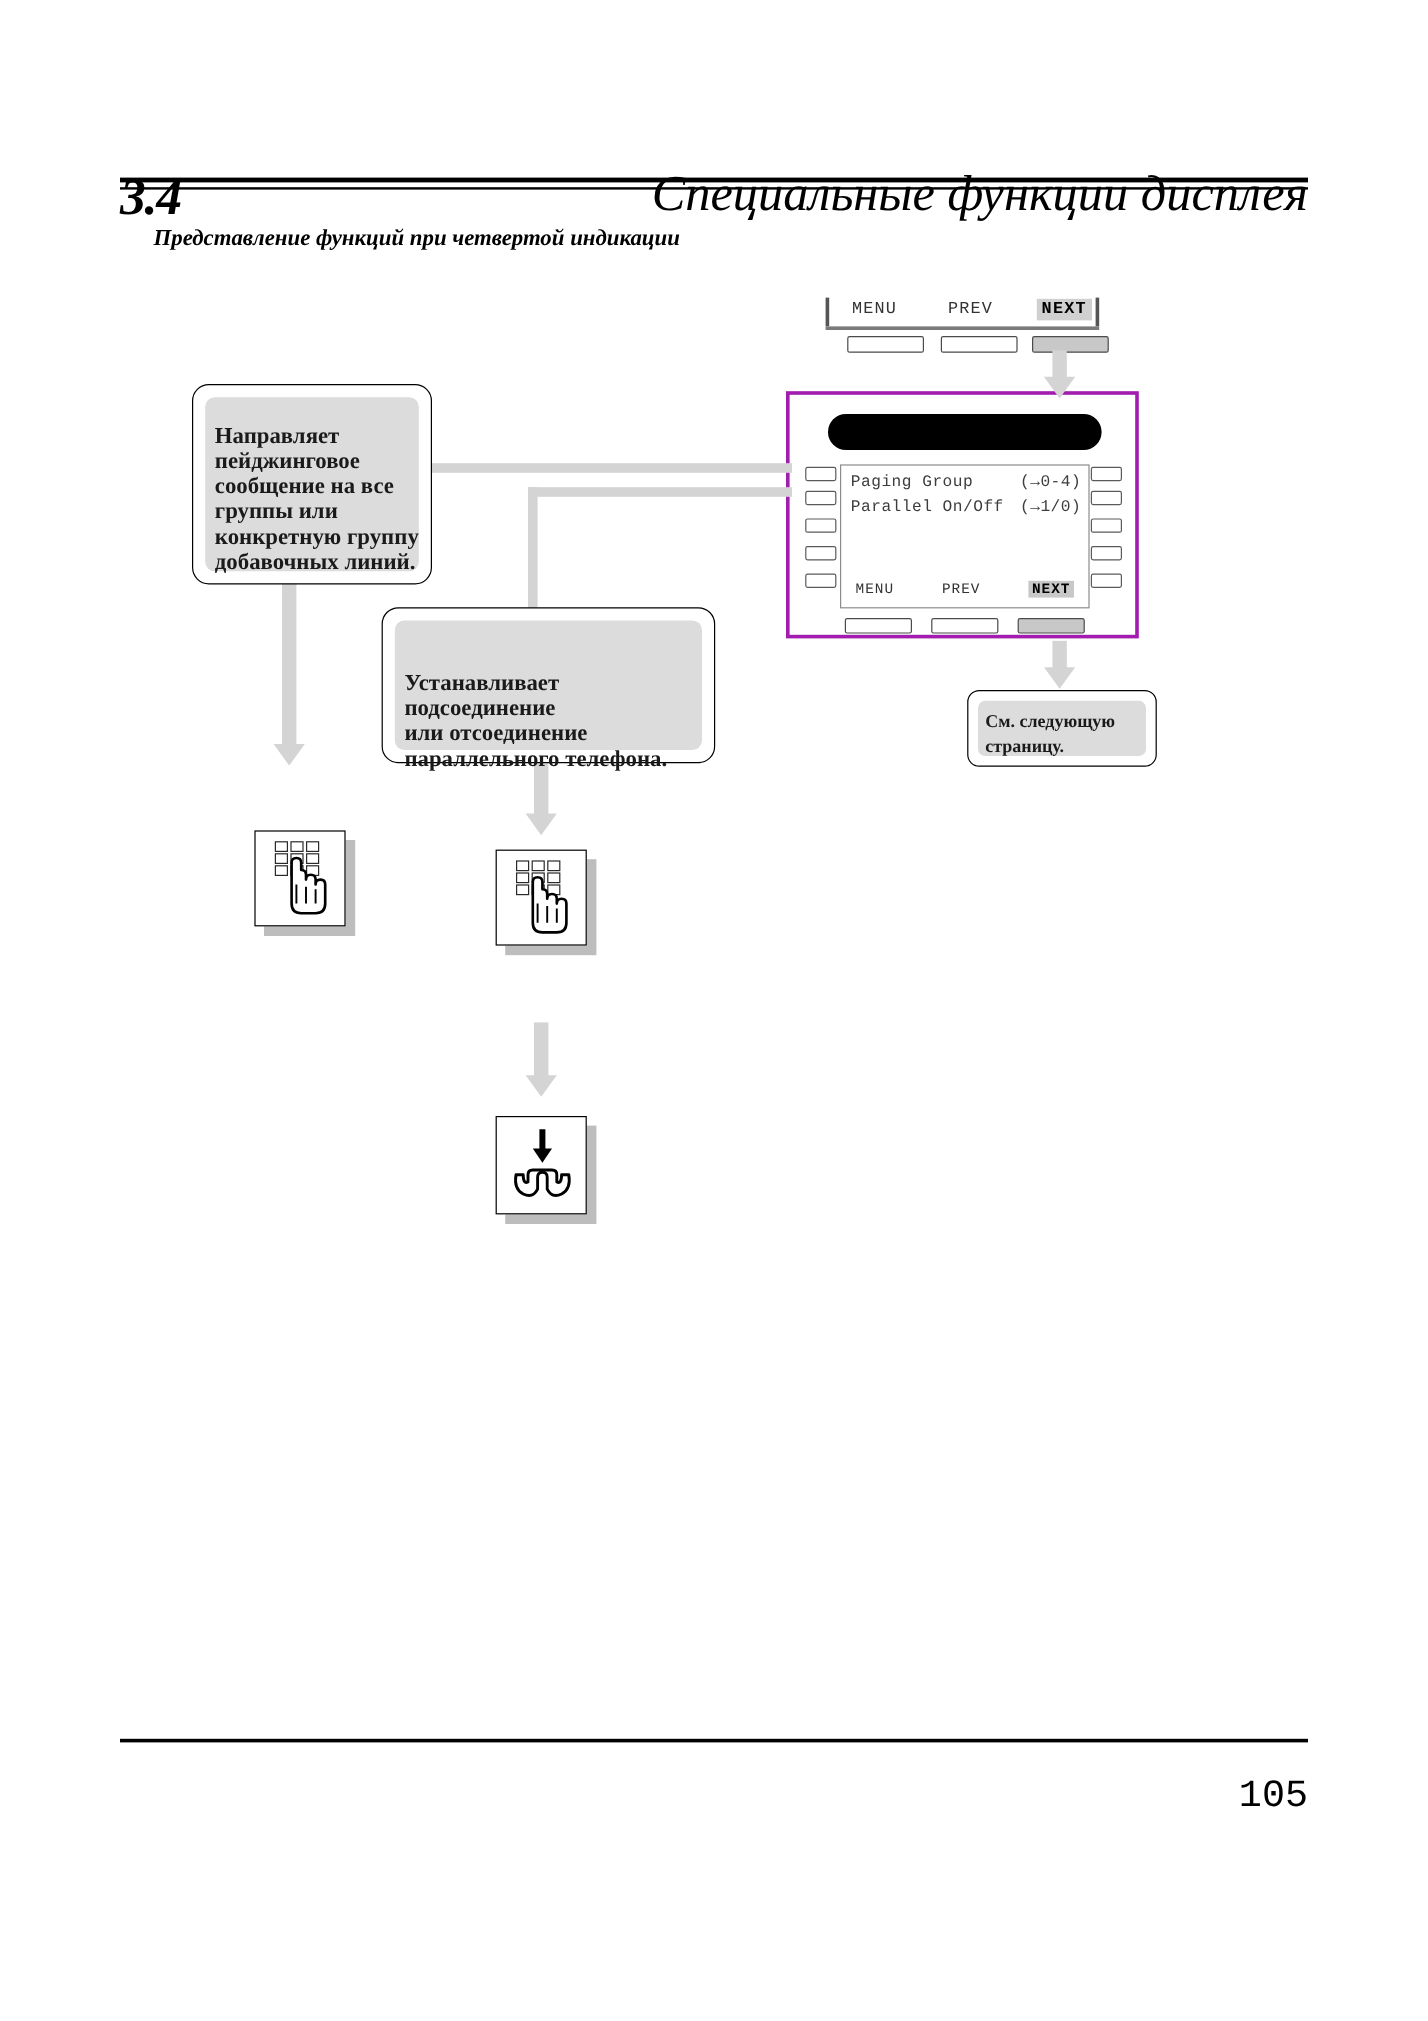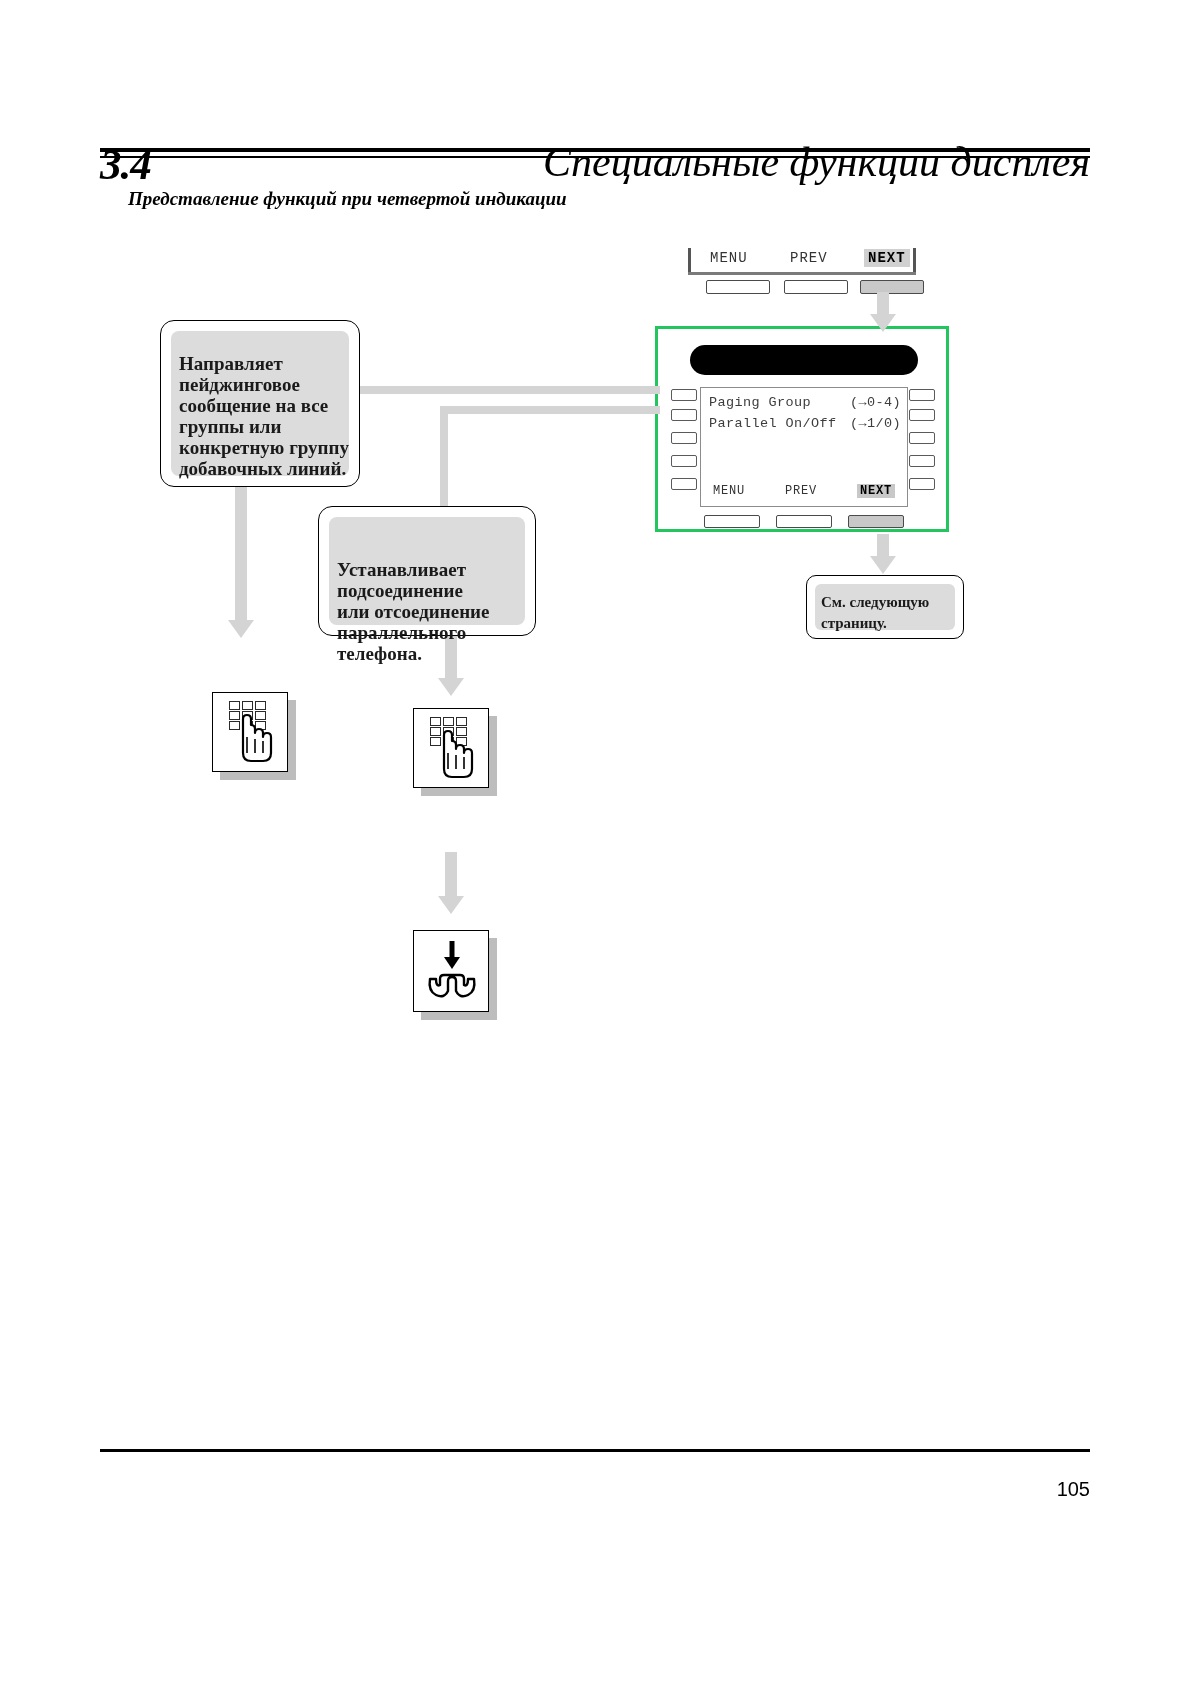--- a/index.html
+++ b/index.html
@@ -52,21 +52,21 @@
     position:absolute;
     font-family:"Liberation Serif", serif;
     font-weight:bold;font-size:19px;color:#1a1a1a;
     line-height:21px;
     white-space:pre-line;
   }
 
   #callout-paging{left:160px;top:320px;width:200px;height:167px;}
   #callout-paging .txt{left:18px;top:32px;right:8px;}
 
-  #callout-parallel{left:318px;top:506px;width:218px;height:130px;}
+  #callout-parallel{left:318px;top:506px;width:278px;height:130px;}
   #callout-parallel .txt{left:18px;top:52px;right:8px;}
 
   #callout-nextpage{left:806px;top:575px;width:158px;height:64px;border-radius:10px;}
   #callout-nextpage .inner{left:8px;top:8px;right:8px;bottom:8px;border-radius:6px;}
   #callout-nextpage .txt{left:14px;top:16px;right:6px;font-size:15px;line-height:21px;}
 
   
   .topbar{position:absolute;left:688px;top:248px;width:228px;height:46px;}
   .topbar .lbar{position:absolute;left:0;top:0;width:3px;height:24px;background:#555;}
   .topbar .rbar{position:absolute;right:0;top:0;width:3px;height:24px;background:#555;}
@@ -79,21 +79,21 @@
   .topbar .lbl.sel{color:#000;font-weight:bold;background:#d0d0d0;padding:1px 4px;top:1px;}
   .topbar .key{
     position:absolute;top:32px;height:12px;
     border:1.4px solid #4a4a4a;background:#ffffff;border-radius:2px;
   }
   .topbar .key.sel{background:#c8c8c8;}
 
   
   .unit{
     position:absolute;left:655px;top:326px;width:294px;height:206px;
-    border:3px solid #22c55e;background:#ffffff;box-sizing:border-box;
+    border:3px solid #a21caf;background:#ffffff;box-sizing:border-box;
   }
   .unit .bar{
     position:absolute;left:32px;top:16px;width:228px;height:30px;
     background:#000;border-radius:16px;
   }
   .lcd{
     position:absolute;left:42px;top:58px;width:208px;height:120px;
     border:1.4px solid #8c8c8c;background:#ffffff;box-sizing:border-box;
   }
   .lcd-row{
@@ -149,21 +149,21 @@
   .kp .cell{
     position:absolute;width:9px;height:7px;
     border:1.2px solid #2a2a2a;background:#ffffff;
   }
   .handsvg{position:absolute;left:0;top:0;}
 
   
   .foot-rule{position:absolute;left:100px;top:1449px;width:990px;height:2.5px;background:#000;}
   .pageno{
     position:absolute;right:100px;top:1478px;
-    font-family:Liberation Sans, sans-serif;font-size:20px;color:#000;
+    font-family:Liberation Mono, monospace;font-size:32px;color:#000;
   }
 </style>
 </head>
 <body>
 
 <div class="page">
 
   <div class="hdr">
     <div class="hdr-num">3.4</div>
     <div class="hdr-title">Специальные функции дисплея</div>

